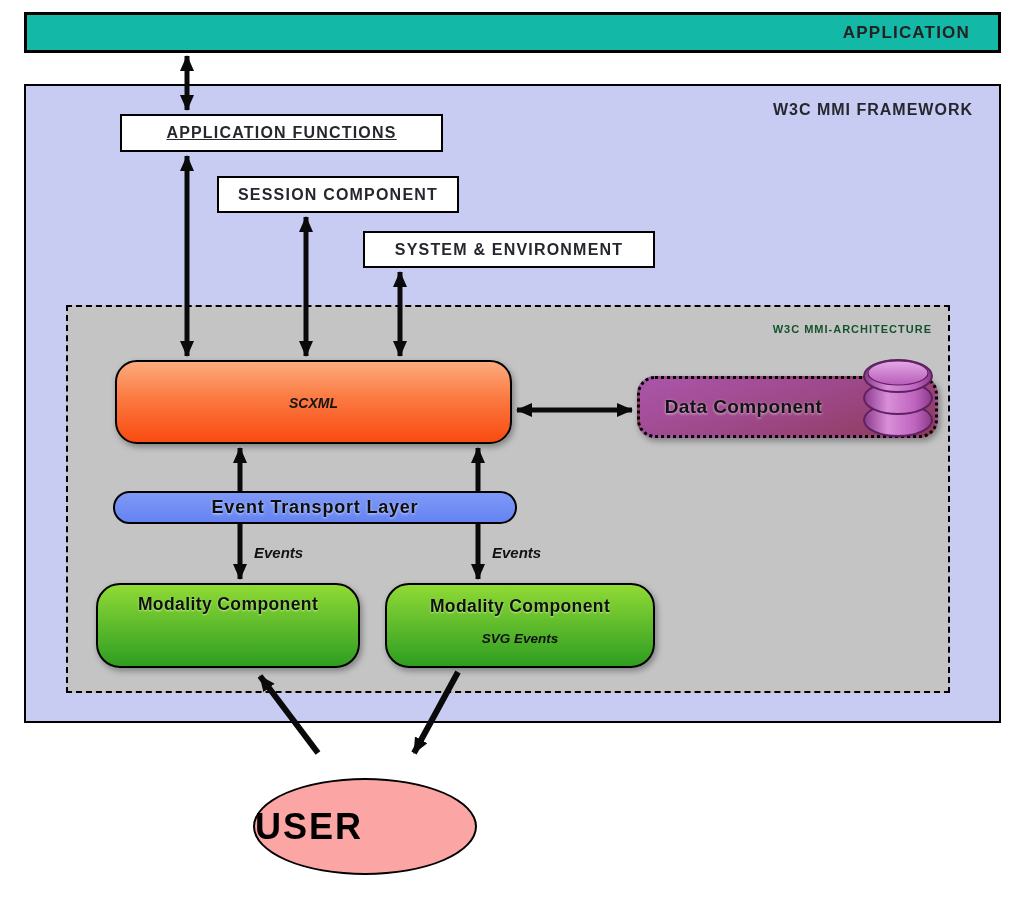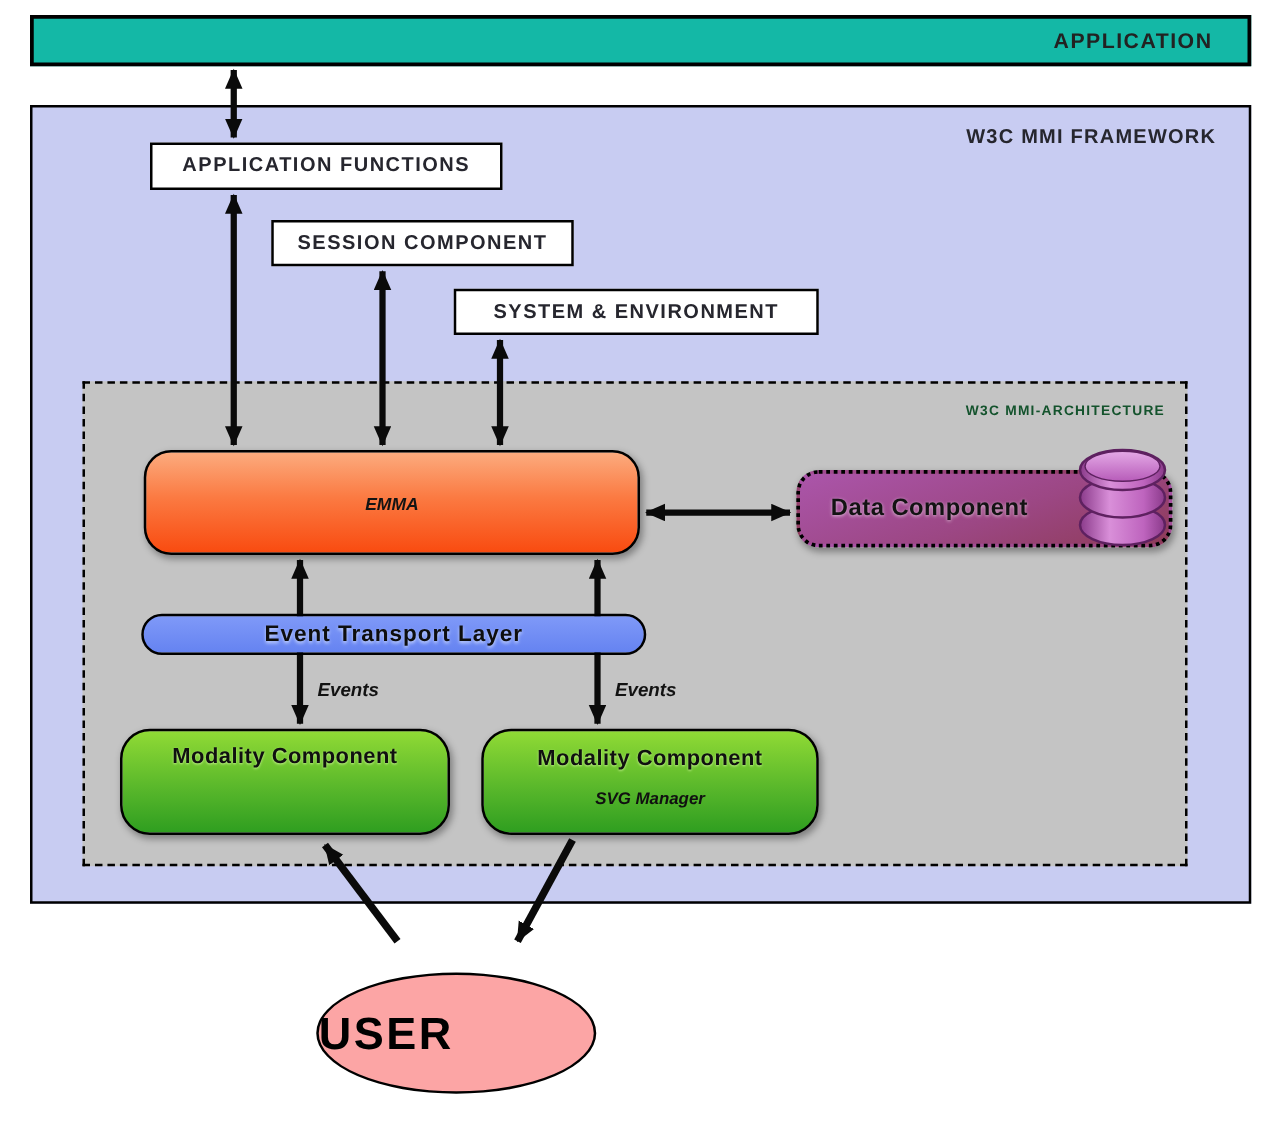--- a/index.html
+++ b/index.html
@@ -35,21 +35,21 @@
     font-weight: bold; font-size: 11px; letter-spacing: 1px; color: #14532d;
   }
 
   
   .wbox {
     background: #fff; border: 2.5px solid #000;
     display: flex; align-items: center; justify-content: center;
     font-weight: bold; font-size: 16px; letter-spacing: 1.2px; color: #26262e;
     z-index: 2;
   }
-  .wbox.af { left: 120px; top: 114px; width: 282px; height: 38px; }
+  .wbox.af { left: 120px; top: 114px; width: 323px; height: 38px; text-decoration: underline; }
   .wbox.sc { left: 217px; top: 176px; width: 242px; height: 37px; }
   .wbox.se { left: 363px; top: 231px; width: 292px; height: 37px; }
 
   
   .im {
     left: 115px; top: 360px; width: 397px; height: 84px;
     border: 2.5px solid #000; border-radius: 22px;
     background: linear-gradient(180deg, #fcab7e 0%, #fb7a42 45%, #f94b10 100%);
     box-shadow: 2px 3px 6px rgba(0,0,0,0.35);
     display: flex; flex-direction: column; align-items: center; justify-content: center;
@@ -149,21 +149,21 @@
   <span>APPLICATION FUNCTIONS</span>
 </div>
 <div class="abs wbox sc">
   <span>SESSION COMPONENT</span>
 </div>
 <div class="abs wbox se">
   <span>SYSTEM &amp; ENVIRONMENT</span>
 </div>
 
 <div class="abs im">
-  <div class="subtitle">EMMA</div>
+  <div class="subtitle">SCXML</div>
 </div>
 
 <div class="abs dc">
   <span class="lbl">Data Component</span>
 </div>
 <svg class="abs db-icon" viewBox="0 0 80 92">
   <defs>
     <linearGradient id="dbg" x1="0" y1="0" x2="1" y2="0">
       <stop offset="0" stop-color="#8a3a8a"></stop>
       <stop offset="0.35" stop-color="#d98fd9"></stop>
@@ -186,21 +186,21 @@
 <div class="abs etl">
   <span class="lbl">Event Transport Layer</span>
 </div>
 
 <div class="abs mc mc1">
   <div class="title">Modality Component</div>
 </div>
 <div class="abs mc mc2">
   <div class="title">Modality Component</div>
   <div class="sub-wrap">
-    <div class="sub">SVG Manager</div>
+    <div class="sub">SVG Events</div>
   </div>
 </div>
 
 <span class="abs events-lbl ev1">Events</span>
 <span class="abs events-lbl ev2">Events</span>
 
 <div class="abs user">
   <span class="lbl">USER</span>
 </div>
 

